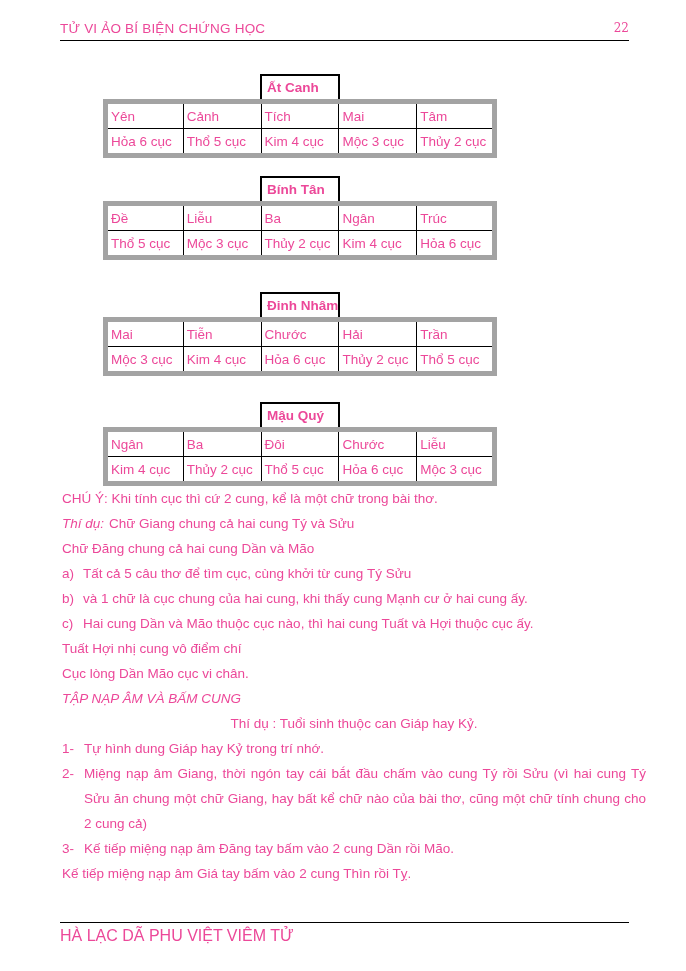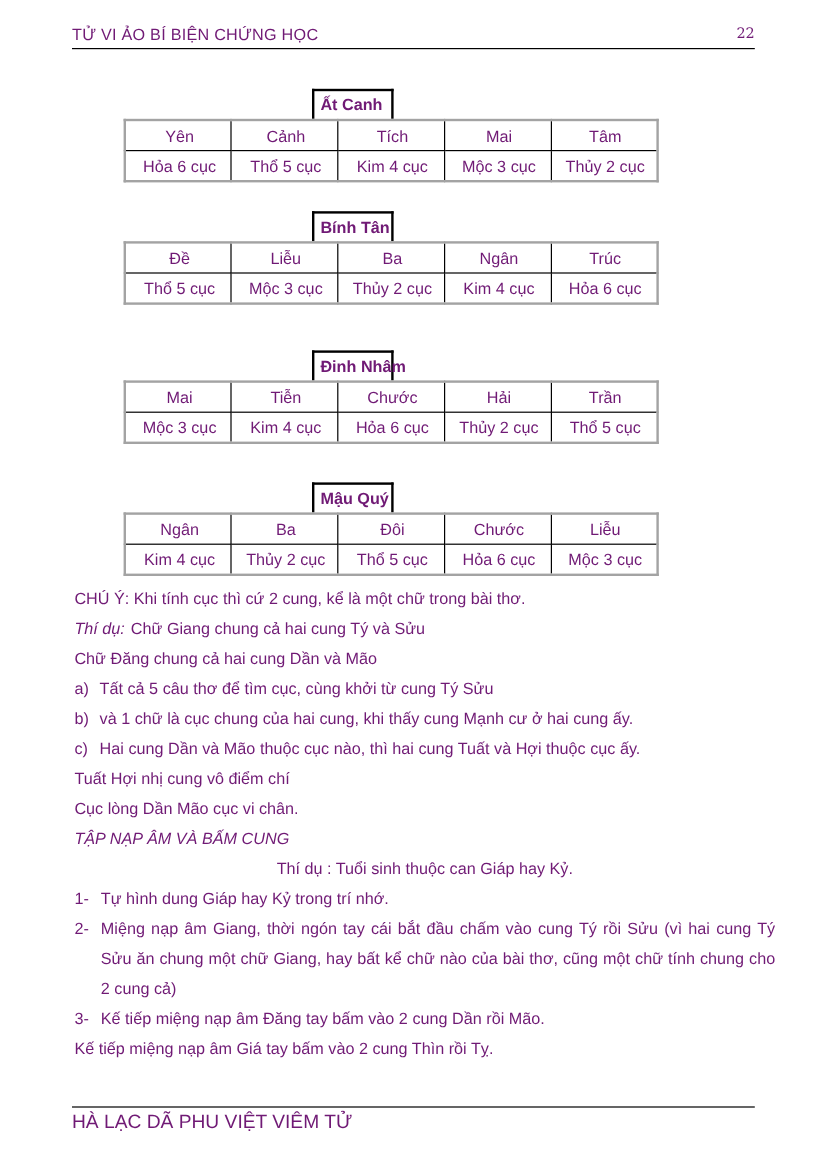--- a/index.html
+++ b/index.html
@@ -1,39 +1,38 @@
 <!DOCTYPE html>
 <html><head>
 <meta charset="utf-8">
 <style>
   html,body { margin:0; padding:0; background:#fff; }
   .page {
     position:relative; width:686px; height:971px; background:#fff;
-    font-family:"Liberation Sans", sans-serif; color:#701a75; overflow:hidden;
+    font-family:"Liberation Sans", sans-serif; color:#ec4899; overflow:hidden;
   }
   
   .hdr {
     position:absolute; top:20px; left:60px; right:57px;
     border-bottom:1.5px solid #000; padding-bottom:4px;
     display:flex; justify-content:space-between; align-items:flex-end;
   }
   .hdr-title { font-size:13.5px; letter-spacing:.2px; }
   .hdr-page { font-family:"DejaVu Serif", serif; font-size:12px; line-height:16px; }
 
   
   .tbl { position:absolute; left:103px; width:394px; }
   .tbl-title {
-    box-sizing:border-box; margin-left:157px; width:68px; height:25px;
+    box-sizing:border-box; margin-left:157px; width:80px; height:25px;
     border:2px solid #000; border-bottom:none;
     font-weight:bold; font-size:13.5px; padding:4px 0 0 5px; white-space:nowrap;
   }
   table.cuc {
-    border-collapse:collapse; width:446px; table-layout:fixed;
-    border:2px solid #a3a3a3;
-    text-align:center;
+    border-collapse:collapse; width:394px; table-layout:fixed;
+    border:5px solid #a3a3a3;
   }
   table.cuc td {
     border:1.5px solid #000; height:24px; font-size:13.5px;
     padding:0 1px 0 3px; white-space:nowrap; overflow:hidden;
   }
 
   
   .content { position:absolute; top:486px; left:62px; right:40px; font-size:13.5px; }
   .content p { margin:0; line-height:25px; }
   .ind38 { margin-left:38px; }

